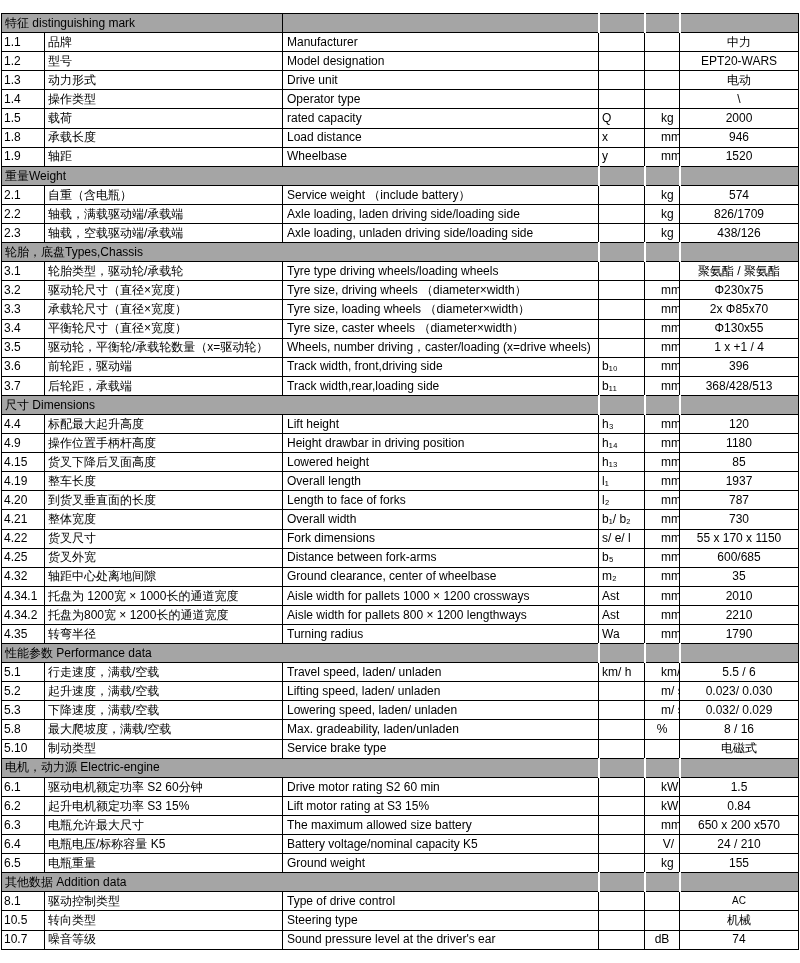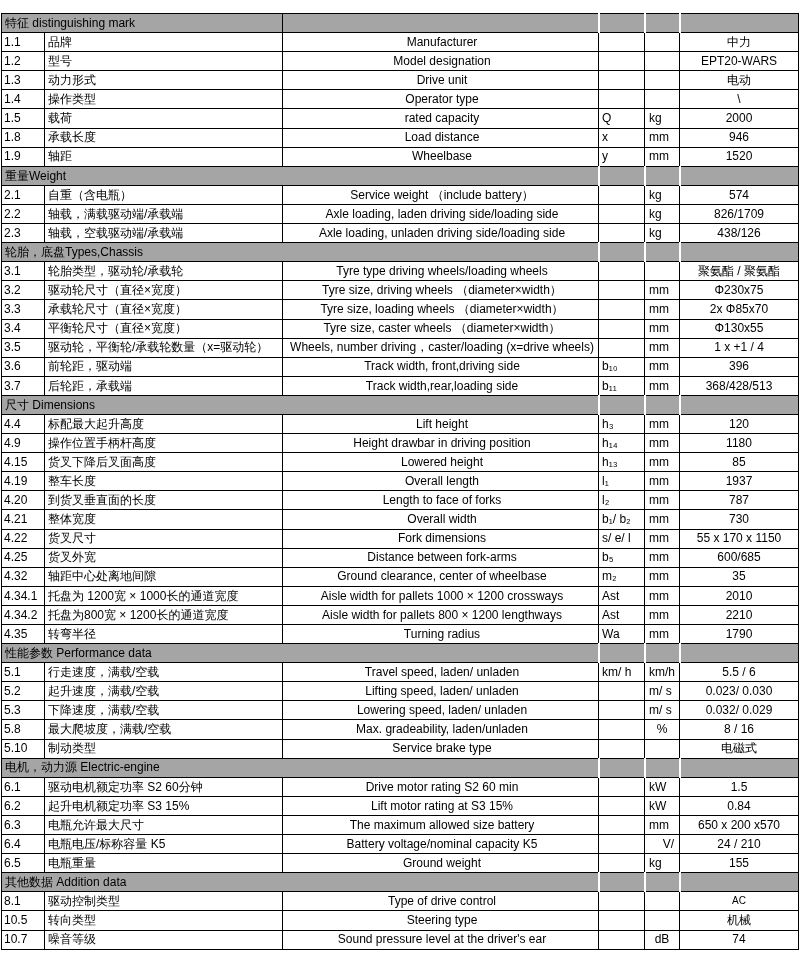--- a/index.html
+++ b/index.html
@@ -21,23 +21,23 @@
     vertical-align:middle; line-height:1.05;
   }
   col.w-id  { width:43px; }
   col.w-cn  { width:238px; }
   col.w-en  { width:316px; }
   col.w-sym { width:46px; }
   col.w-unit{ width:35px; }
   col.w-val { width:119px; }
   td.c-id  { padding-left:2px; }
   td.c-cn  { padding-left:3px; }
-  td.c-en  { padding-left:4px;text-align:center; }
+  td.c-en  { padding-left:4px; }
   td.c-sym { padding-left:3px; }
-  td.c-unit{ padding-left:4px; }
+  td.c-unit{ padding-left:16px; }
   td.c-val { text-align:center; padding:0; }
   td.ua-c  { text-align:center; padding:0; }
   td.ua-r  { text-align:right; padding-right:5px; }
   td.vs    { font-size:10px; }
   tr.sec td { background:var(--header-bg,#a5a5a5); }
   tr.sec td.sec-title { }
   tr.sec td.sec-gap { border-left:2px solid #ffffff; }
 </style>
 </head>
 <body>

